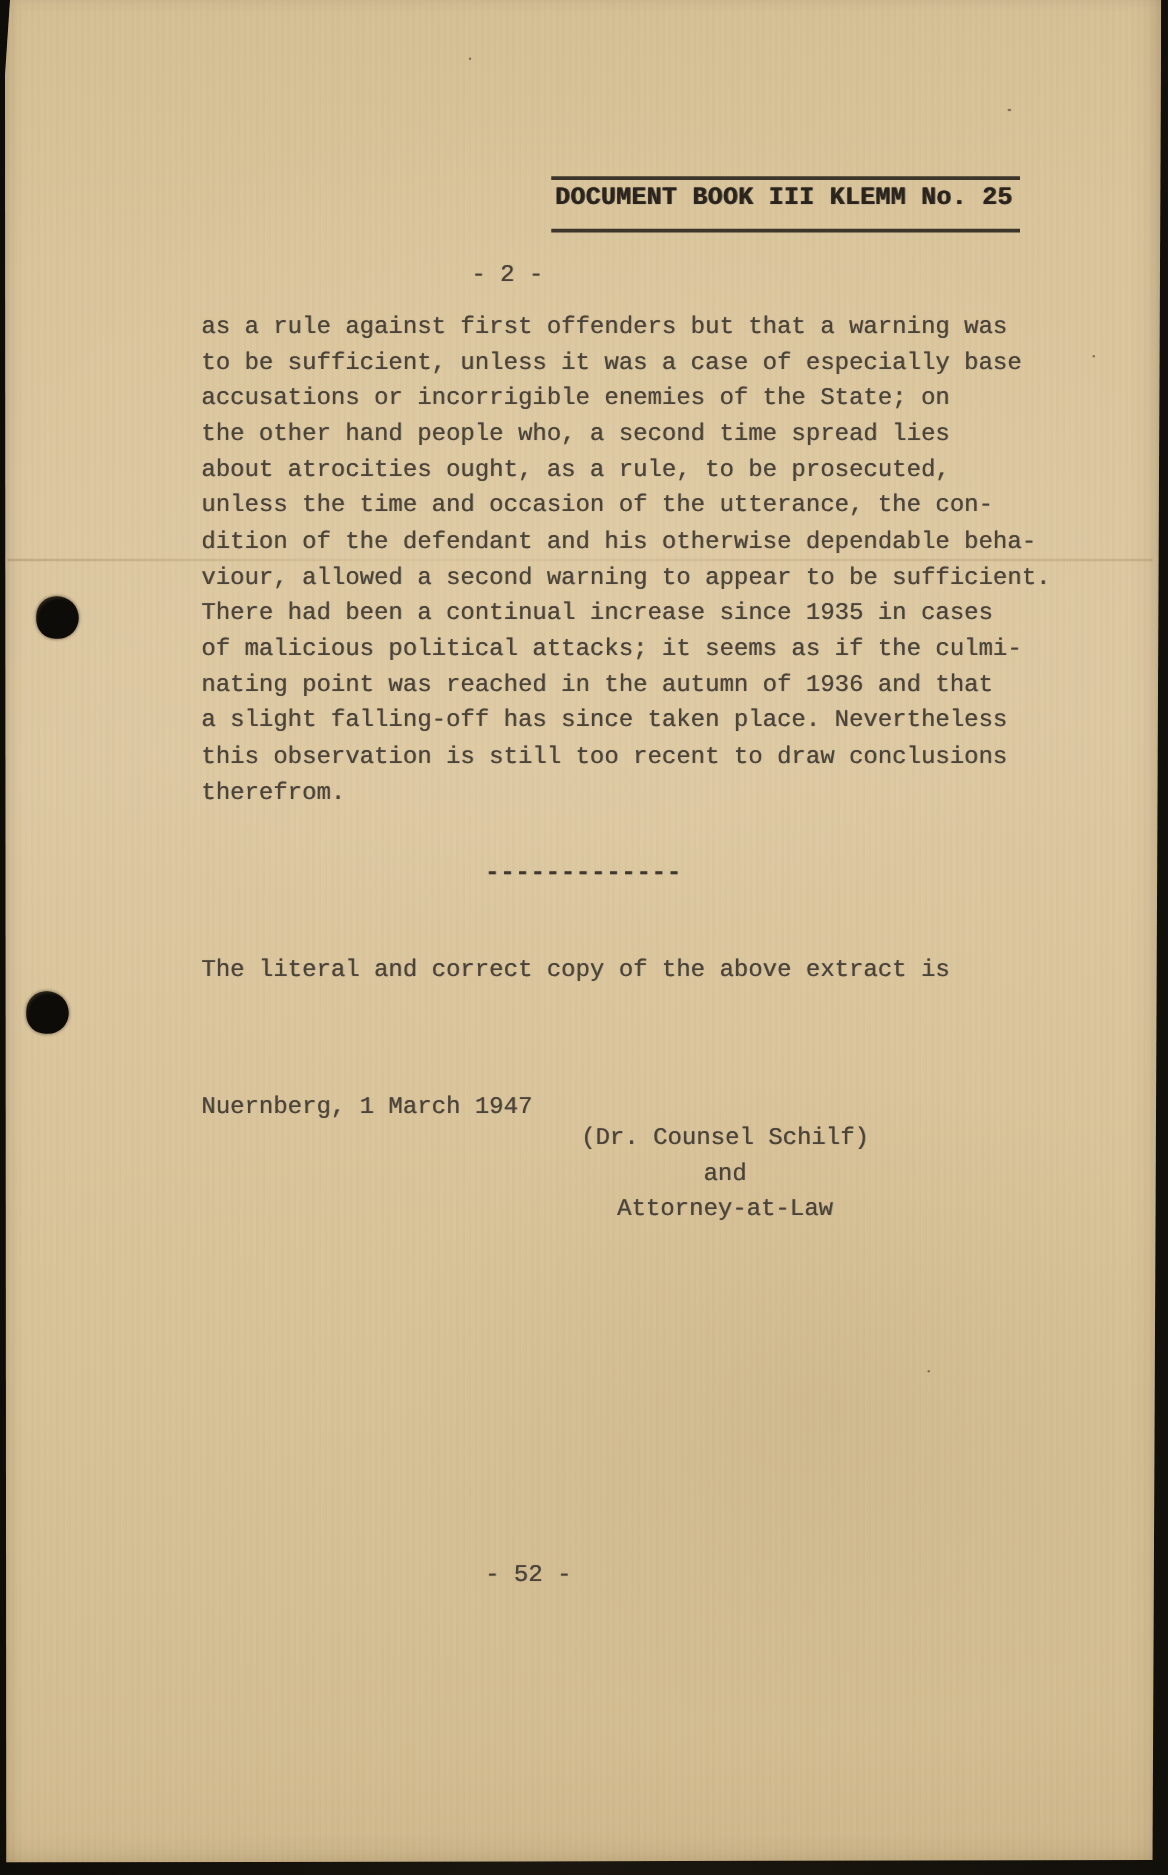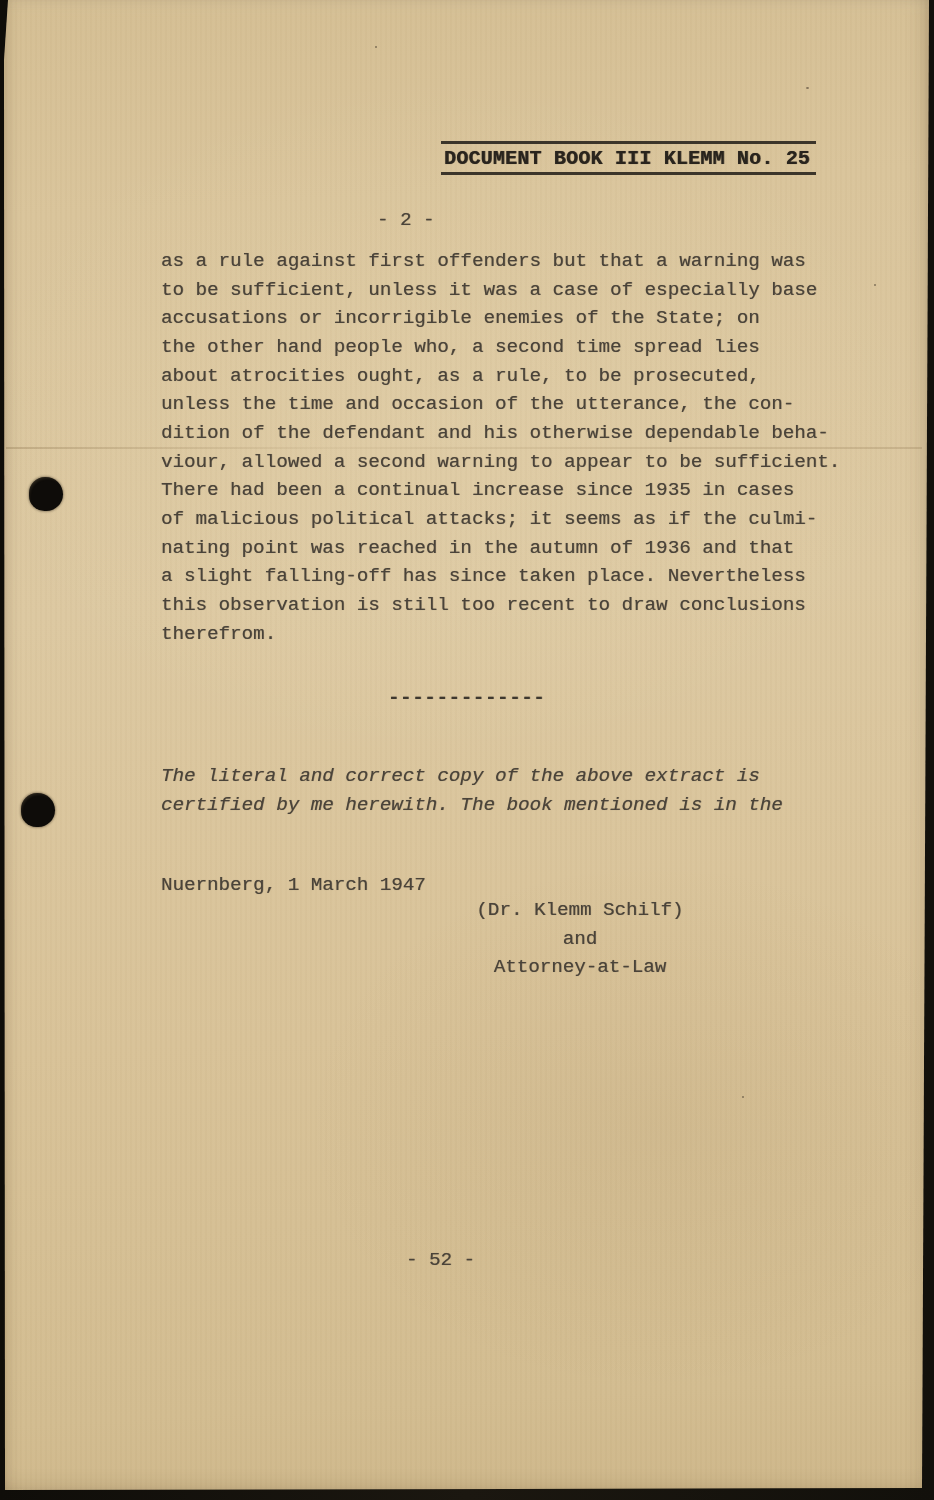--- a/index.html
+++ b/index.html
@@ -34,21 +34,21 @@
     line-height:28.65px;
     text-shadow:0.5px 0 0 rgba(74,67,57,0.45), 0 0 1px rgba(74,67,57,0.25);
     white-space:pre;
   }
   .tline{white-space:pre;}
   .stamp{
     position:absolute;left:441px;top:141px;
     font-weight:bold;font-size:20px;line-height:26px;
     color:#29241d;
     letter-spacing:0.2px;
-    padding:2px 6px 0 3px;
+    padding:2px 6px 11px 3px;
     border-top:3px solid rgba(38,33,26,0.88);
     border-bottom:3px solid rgba(38,33,26,0.88);
     text-shadow:0.7px 0 0 rgba(41,36,29,0.65),0 0 1px rgba(41,36,29,0.4);
     white-space:pre;
   }
   .sigblock{
     position:absolute;left:410px;top:896px;width:340px;
     text-align:center;
   }
   .sigblock .tline{white-space:pre;}
@@ -78,27 +78,27 @@
     <div class="crease"></div>
 
     <div class="stamp">DOCUMENT BOOK III KLEMM No. 25</div>
 
     <div class="typed" style="left:377px;top:206px;">- 2 -</div>
 
     <div class="typed" style="left:161px;top:247px;"><div class="tline">as a rule against first offenders but that a warning was</div><div class="tline">to be sufficient, unless it was a case of especially base</div><div class="tline">accusations or incorrigible enemies of the State; on</div><div class="tline">the other hand people who, a second time spread lies</div><div class="tline">about atrocities ought, as a rule, to be prosecuted,</div><div class="tline">unless the time and occasion of the utterance, the con-</div><div class="tline">dition of the defendant and his otherwise dependable beha-</div><div class="tline">viour, allowed a second warning to appear to be sufficient.</div><div class="tline">There had been a continual increase since 1935 in cases</div><div class="tline">of malicious political attacks; it seems as if the culmi-</div><div class="tline">nating point was reached in the autumn of 1936 and that</div><div class="tline">a slight falling-off has since taken place. Nevertheless</div><div class="tline">this observation is still too recent to draw conclusions</div><div class="tline">therefrom.</div></div>
 
     <div class="typed sep" style="left:388px;top:684px;">-------------</div>
 
-    <div class="typed" style="left:161px;top:762px;font-style:italic;"><div class="tline">The literal and correct copy of the above extract is</div><div class="tline">certified by me herewith. The book mentioned is in the</div></div>
+    <div class="typed" style="left:161px;top:762px;"><div class="tline">The literal and correct copy of the above extract is</div></div>
 
     <div class="typed" style="left:161px;top:871px;">Nuernberg, 1 March 1947</div>
 
-    <div class="typed sigblock"><div class="tline">(Dr. Klemm Schilf)</div><div class="tline">and</div><div class="tline">Attorney-at-Law</div></div>
+    <div class="typed sigblock"><div class="tline">(Dr. Counsel Schilf)</div><div class="tline">and</div><div class="tline">Attorney-at-Law</div></div>
 
-    <div class="typed" style="left:388px;top:1246px;margin-left:18px;">- 52 -</div>
+    <div class="typed" style="left:388px;top:1246px;">- 52 -</div>
 
     <div class="speck" style="left:806px;top:87px;"></div>
     <div class="speck" style="left:874px;top:284px;width:2px;"></div>
     <div class="speck" style="left:742px;top:1096px;width:2px;"></div>
     <div class="speck" style="left:375px;top:46px;width:2px;"></div>
   </div>
 
   <div class="hole" style="left:29px;top:477px;"></div>
   <div class="hole" style="left:21px;top:793px;"></div>
 

